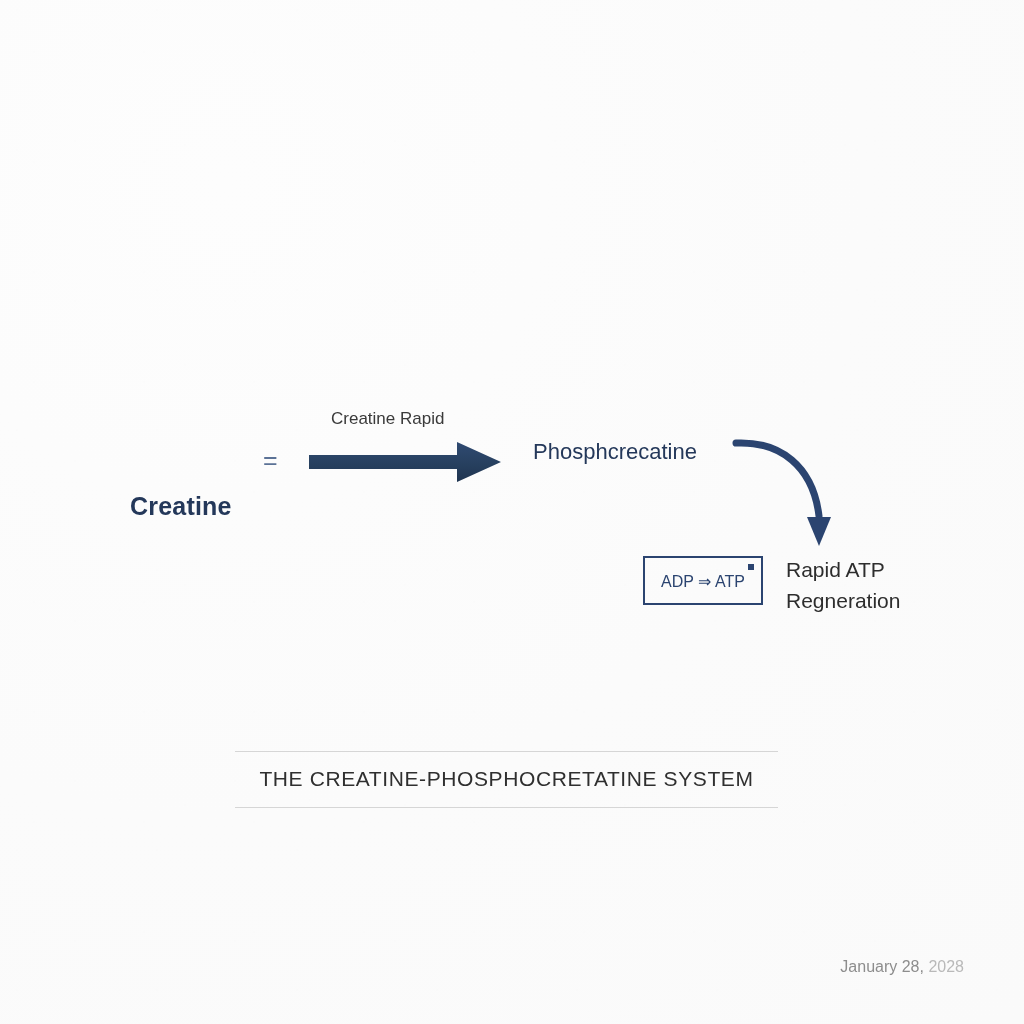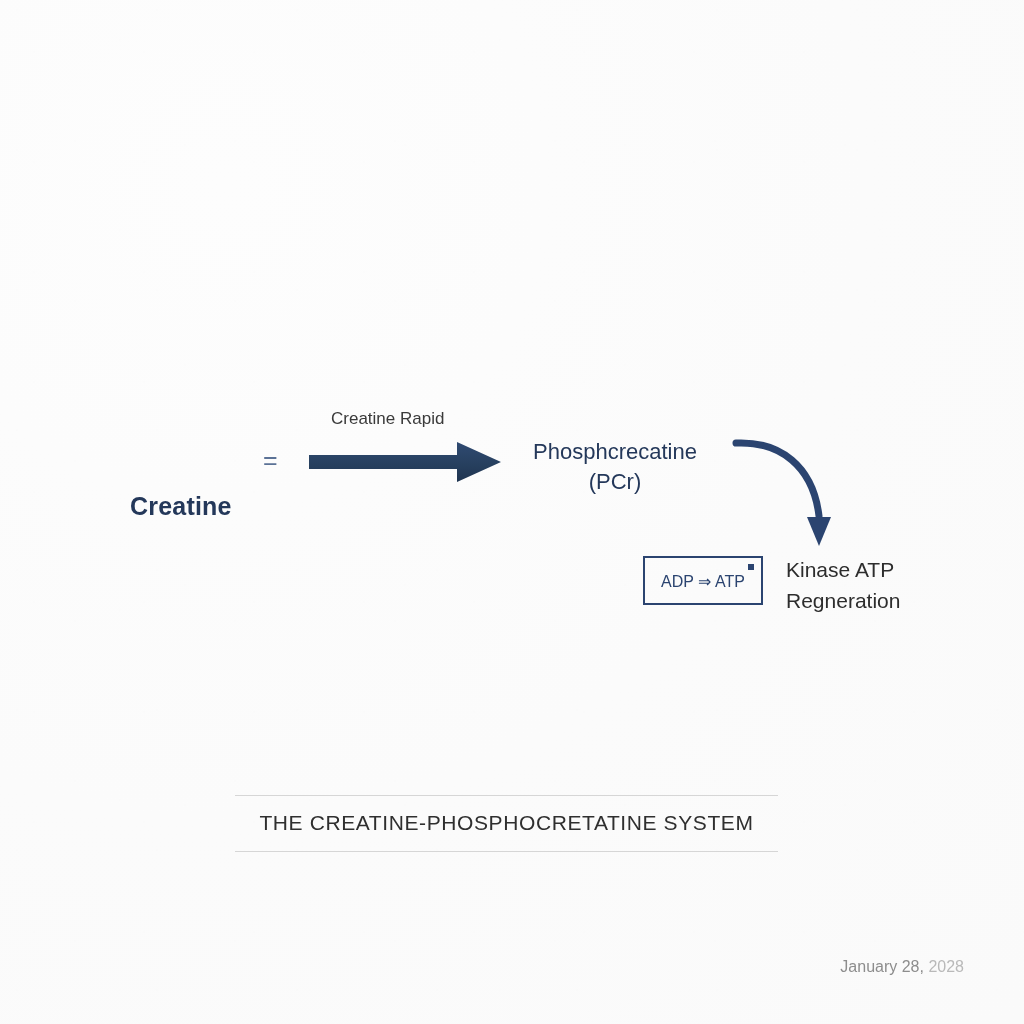--- a/index.html
+++ b/index.html
@@ -124,21 +124,20 @@
     color: #2d2d2d;
   }
 
   
   #title-wrap {
     position: absolute;
     left: 235px;
     top: 751px;
     width: 543px;
     text-align: center;
-    margin-top: 44px;
   }
   #rule-top, #rule-bottom {
     height: 1px;
     background: #d6d6d6;
     width: 100%;
   }
   #page-title {
     font-size: 21px;
     letter-spacing: .6px;
     color: #2f2f2f;
@@ -173,35 +172,34 @@
         <stop offset="0%" stop-color="#2f4a72"></stop>
         <stop offset="55%" stop-color="#27405f"></stop>
         <stop offset="100%" stop-color="#1f3450"></stop>
       </linearGradient>
     </defs>
     <polygon points="4,17 152,17 152,4 196,24 152,44 152,31 4,31" fill="url(#shaftGrad)"></polygon>
   </svg>
 
   <div id="pcr-block">
     <div>Phosphcrecatine</div>
-    <div>(PCr)</div>
   </div>
 
   <svg id="arrow-curved" viewBox="0 0 120 125">
     <path d="M 11 15 C 55 13, 88 38, 94 88" fill="none" stroke="#2b4470" stroke-width="7" stroke-linecap="round"></path>
     <polygon points="94,118 82,89 106,89" fill="#2b4470"></polygon>
   </svg>
 
   <div id="adp-box">
     <div id="adp-text">ADP ⇒ ATP</div>
     <div id="adp-corner-dot"></div>
   </div>
 
   <div id="regen-block">
-    <div>Kinase ATP</div>
+    <div>Rapid ATP</div>
     <div>Regneration</div>
   </div>
 
   <div id="title-wrap">
     <div id="rule-top"></div>
     <div id="page-title">THE CREATINE-PHOSPHOCRETATINE SYSTEM</div>
     <div id="rule-bottom"></div>
   </div>
 
   <div id="date-label">

